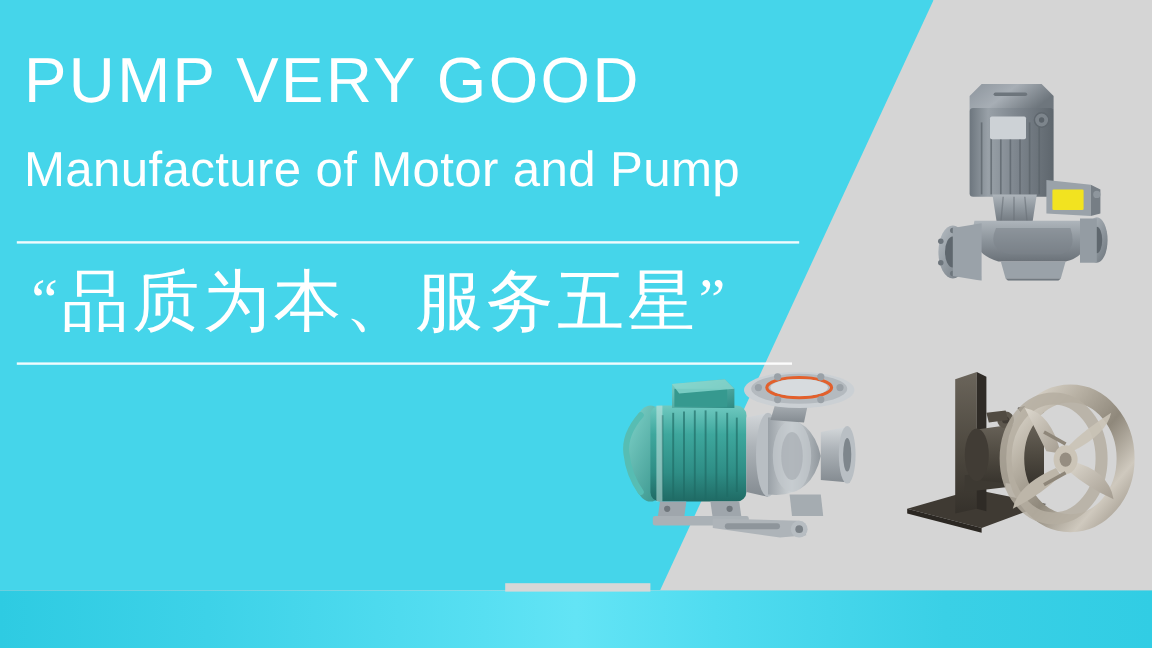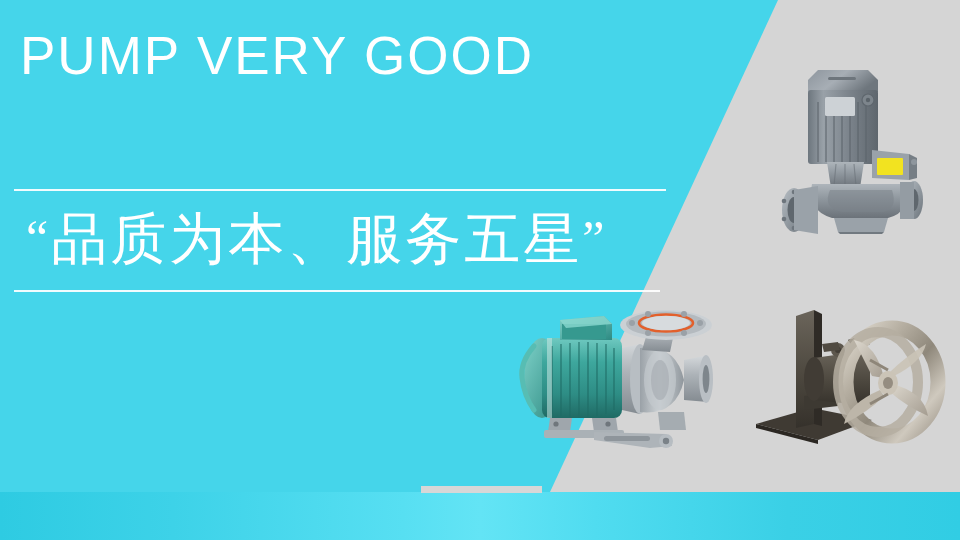--- a/index.html
+++ b/index.html
@@ -53,21 +53,21 @@
     left: 421px;
     top: 486px;
     width: 121px;
     height: 7px;
     background: #d7d7d7;
   }
 
   
   .text-block {
     position: absolute;
-    left: 0; top: 0;
+    left: 0; top: 12px;
     width: 700px;
     height: 492px;
     text-align: center;
   }
   .headline {
     position: absolute;
     left: 20px;
     top: 26px;
     font-size: 53px;
     line-height: 60px;
@@ -358,20 +358,21 @@
 
       <path d="M118 60 L136 70" stroke="#8e8679" stroke-width="3" fill="none"></path>
       <path d="M118 104 L136 94" stroke="#8e8679" stroke-width="3" fill="none"></path>
     </svg>
   </div>
 
   <div class="text-block">
 
     <div class="headline">PUMP VERY GOOD</div>
 
+    <div class="subhead">Manufacture of Motor and Pump</div>
 
     <div class="rule rule-top"></div>
 
     <div class="slogan"><span class="qm">“</span><span>品质为本、服务五星</span><span class="qm">”</span></div>
 
     <div class="rule rule-bottom"></div>
   </div>
 
   <div class="bottom-band"></div>
   <div class="indicator-bar"></div>

